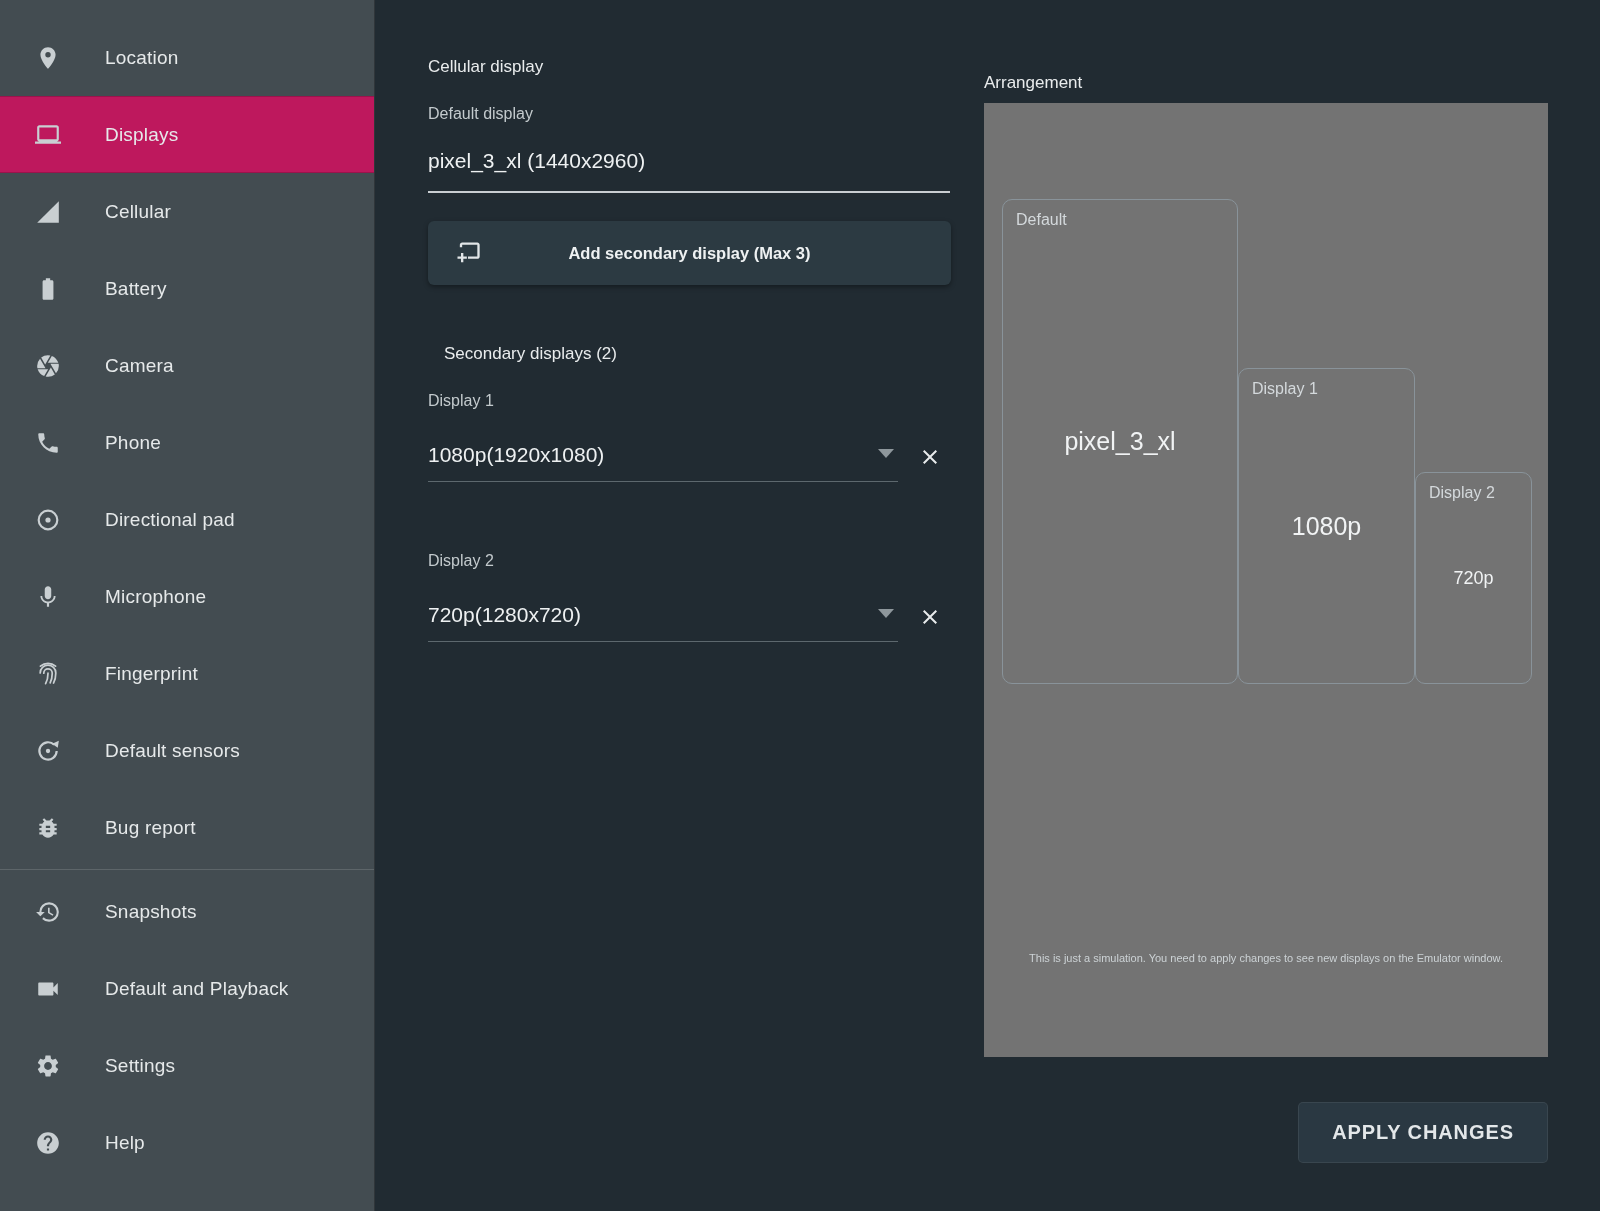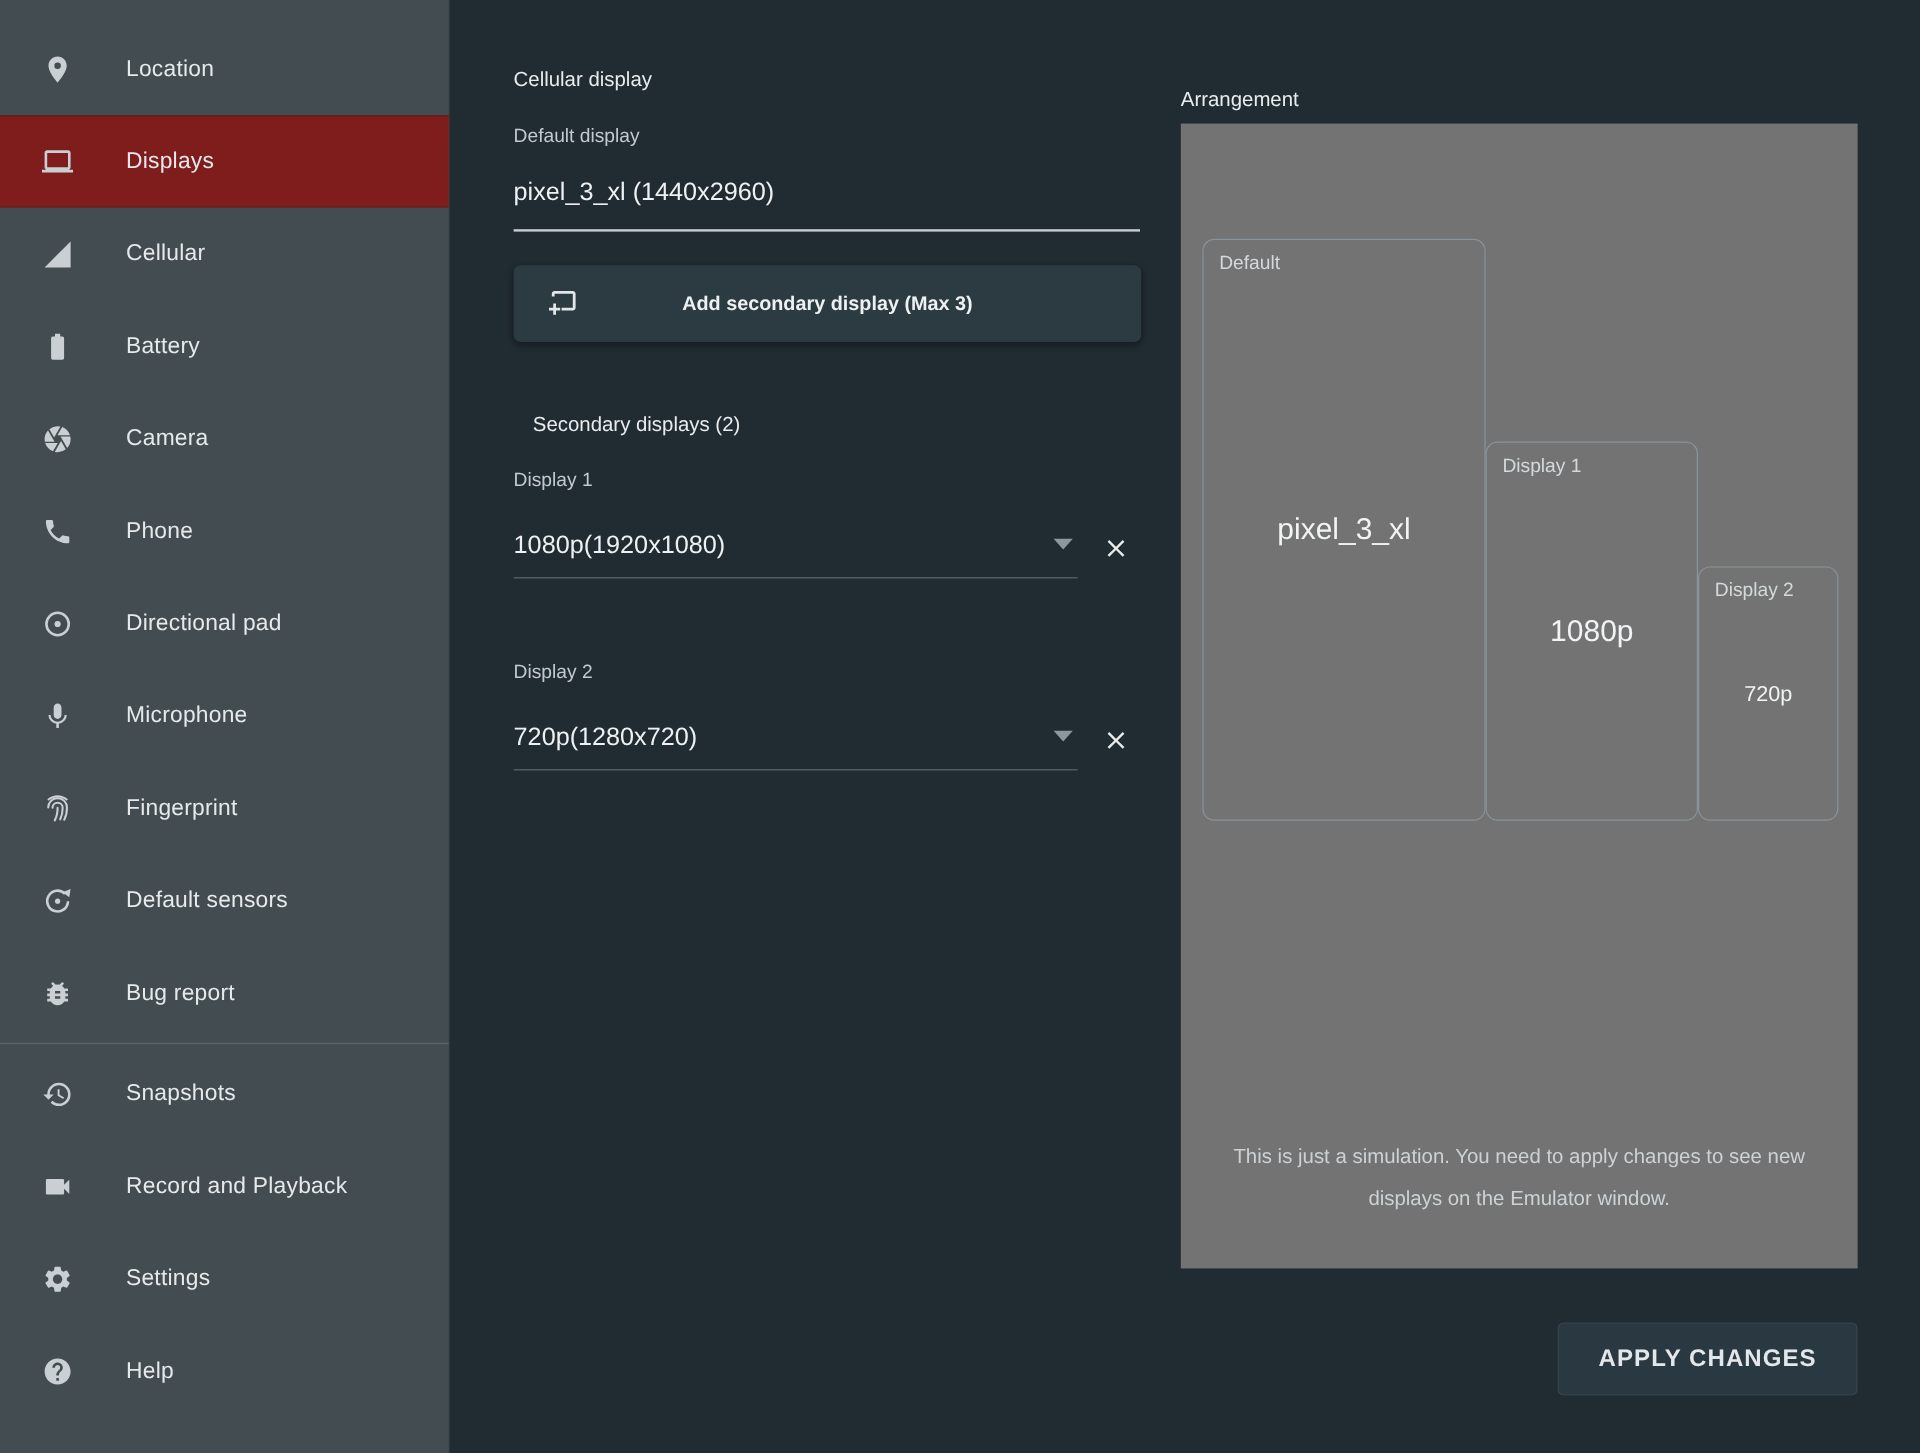--- a/index.html
+++ b/index.html
@@ -11,21 +11,21 @@
   .sidebar {
     position:absolute; left:0; top:0; width:375px; height:1211px;
     background:#434c51; padding-top:19px;
     border-right:1px solid rgba(0,0,0,.28);
   }
   .side-item {
     height:77px; display:flex; align-items:center;
     padding-left:35px; gap:44px; cursor:pointer; color:#e6e9ea;
   }
   .side-item.selected {
-    background:#7f1d1d;
+    background:#be185d;
     box-shadow: inset 0 1px 0 rgba(0,0,0,.18), inset 0 -1px 0 rgba(0,0,0,.18);
   }
   .side-icon { width:26px; height:26px; flex:0 0 26px; color:#c9cfd2; }
   .side-icon svg { width:100%; height:100%; display:block; }
   .side-label { font-size:19px; letter-spacing:.2px; }
   .side-divider { height:1px; background:rgba(255,255,255,.14); margin:3px 0; }
 
   
   .abs { position:absolute; }
   .sec-heading { font-size:17px; font-weight:500; color:#e9eced; }
@@ -66,21 +66,21 @@
   .arr-box-label { position:absolute; left:13px; top:11px; font-size:16px; color:#d4d9dc; }
   .arr-box-value { width:100%; height:100%; display:flex; align-items:center; justify-content:center; color:#f1f3f4; }
   .box-default { left:18px; top:96px; width:236px; height:485px; }
   .box-default .arr-box-value { font-size:25px; }
   .box-d1 { left:254px; top:265px; width:177px; height:316px; }
   .box-d1 .arr-box-value { font-size:25px; }
   .box-d2 { left:431px; top:369px; width:117px; height:212px; }
   .box-d2 .arr-box-value { font-size:18px; }
   .arr-note {
     position:absolute; left:27px; top:843px; width:510px;
-    text-align:center; font-size:17px; line-height:35px; color:#ccd2d5;
+    text-align:center; font-size:11px; line-height:25px; color:#ccd2d5;
   }
 
   .btn-apply {
     left:1298px; top:1102px; width:250px; height:61px;
     background:#2a3842; border:1px solid rgba(255,255,255,.07); border-radius:5px;
     display:flex; align-items:center; justify-content:center;
     font-size:20px; font-weight:700; letter-spacing:.9px; color:#e3e7e9; cursor:pointer;
   }
 </style>
 </head>
@@ -207,21 +207,21 @@
       </span>
       <span class="side-label">Snapshots</span>
     </div>
 
     <div class="side-item">
       <span class="side-icon">
         <svg viewBox="0 0 24 24">
             <path fill="currentColor" d="M17 10.5V7c0-.55-.45-1-1-1H4c-.55 0-1 .45-1 1v10c0 .55.45 1 1 1h12c.55 0 1-.45 1-1v-3.5l4 4v-11l-4 4z"></path>
           </svg>
       </span>
-      <span class="side-label">Record and Playback</span>
+      <span class="side-label">Default and Playback</span>
     </div>
 
     <div class="side-item">
       <span class="side-icon">
         <svg viewBox="0 0 24 24">
             <path fill="currentColor" d="M19.14 12.94c.04-.3.06-.61.06-.94 0-.32-.02-.64-.07-.94l2.03-1.58c.18-.14.23-.41.12-.61l-1.92-3.32c-.12-.22-.37-.29-.59-.22l-2.39.96c-.5-.38-1.03-.7-1.62-.94l-.36-2.54c-.04-.24-.24-.41-.48-.41h-3.84c-.24 0-.43.17-.47.41l-.36 2.54c-.59.24-1.13.57-1.62.94l-2.39-.96c-.22-.08-.47 0-.59.22L2.74 8.87c-.12.21-.08.47.12.61l2.03 1.58c-.05.3-.09.63-.09.94s.02.64.07.94l-2.03 1.58c-.18.14-.23.41-.12.61l1.92 3.32c.12.22.37.29.59.22l2.39-.96c.5.38 1.03.7 1.62.94l.36 2.54c.05.24.24.41.48.41h3.84c.24 0 .44-.17.47-.41l.36-2.54c.59-.24 1.13-.56 1.62-.94l2.39.96c.22.08.47 0 .59-.22l1.92-3.32c.12-.22.07-.47-.12-.61l-2.01-1.58zM12 15.6c-1.98 0-3.6-1.62-3.6-3.6s1.62-3.6 3.6-3.6 3.6 1.62 3.6 3.6-1.62 3.6-3.6 3.6z"></path>
           </svg>
       </span>
       <span class="side-label">Settings</span>
     </div>

